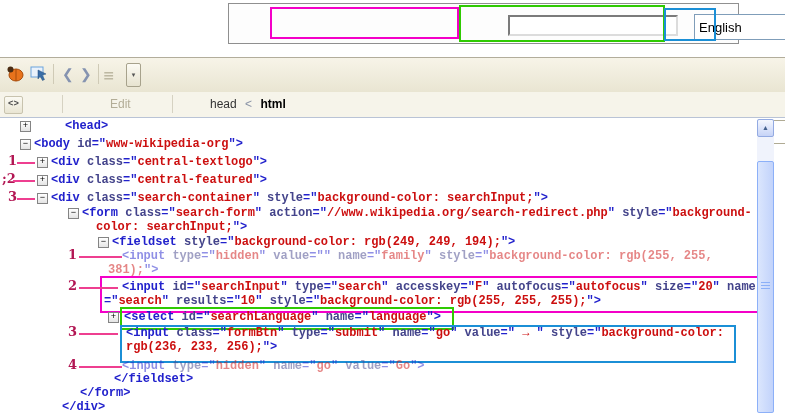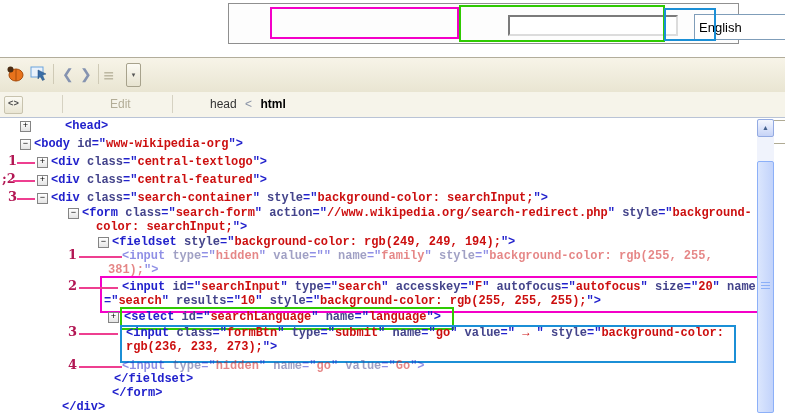--- a/index.html
+++ b/index.html
@@ -147,24 +147,24 @@
       <div class="line" style="left: 51px; top: 74px;"><span class="tok-t">&lt;div </span><span class="tok-n">class</span><span class="tok-t">="</span><span class="tok-v">search-container</span><span class="tok-t">" </span><span class="tok-n">style</span><span class="tok-t">="</span><span class="tok-v">background-color: searchInput;</span><span class="tok-t">"&gt;</span></div>
       <div class="line" style="left: 82px; top: 89px;"><span class="tok-t">&lt;form </span><span class="tok-n">class</span><span class="tok-t">="</span><span class="tok-v">search-form</span><span class="tok-t">" </span><span class="tok-n">action</span><span class="tok-t">="</span><span class="tok-v">//www.wikipedia.org/search-redirect.php</span><span class="tok-t">" </span><span class="tok-n">style</span><span class="tok-t">="</span><span class="tok-v">background-</span></div>
       <div class="line" style="left: 96px; top: 103px;"><span class="tok-v">color: searchInput;</span><span class="tok-t">"&gt;</span></div>
       <div class="line" style="left: 112px; top: 118px;"><span class="tok-t">&lt;fieldset </span><span class="tok-n">style</span><span class="tok-t">="</span><span class="tok-v">background-color: rgb(249, 249, 194);</span><span class="tok-t">"&gt;</span></div>
       <div class="line muted" style="left: 122px; top: 132px;"><span class="tok-t">&lt;input </span><span class="tok-n">type</span><span class="tok-t">="</span><span class="tok-v">hidden</span><span class="tok-t">" </span><span class="tok-n">value</span><span class="tok-t">="" </span><span class="tok-n">name</span><span class="tok-t">="</span><span class="tok-v">family</span><span class="tok-t">" </span><span class="tok-n">style</span><span class="tok-t">="</span><span class="tok-v">background-color: rgb(255, 255,</span></div>
       <div class="line muted" style="left: 108px; top: 146px;"><span class="tok-v">381);</span><span class="tok-t">"&gt;</span></div>
       <div class="line" style="left: 122px; top: 163px;"><span class="tok-t">&lt;input </span><span class="tok-n">id</span><span class="tok-t">="</span><span class="tok-v">searchInput</span><span class="tok-t">" </span><span class="tok-n">type</span><span class="tok-t">="</span><span class="tok-v">search</span><span class="tok-t">" </span><span class="tok-n">accesskey</span><span class="tok-t">="</span><span class="tok-v">F</span><span class="tok-t">" </span><span class="tok-n">autofocus</span><span class="tok-t">="</span><span class="tok-v">autofocus</span><span class="tok-t">" </span><span class="tok-n">size</span><span class="tok-t">="</span><span class="tok-v">20</span><span class="tok-t">" </span><span class="tok-n">name</span></div>
       <div class="line" style="left: 104px; top: 177px;"><span class="tok-t">="</span><span class="tok-v">search</span><span class="tok-t">" </span><span class="tok-n">results</span><span class="tok-t">="</span><span class="tok-v">10</span><span class="tok-t">" </span><span class="tok-n">style</span><span class="tok-t">="</span><span class="tok-v">background-color: rgb(255, 255, 255);</span><span class="tok-t">"&gt;</span></div>
       <div class="line" style="left: 124px; top: 193px;"><span class="tok-t">&lt;select </span><span class="tok-n">id</span><span class="tok-t">="</span><span class="tok-v">searchLanguage</span><span class="tok-t">" </span><span class="tok-n">name</span><span class="tok-t">="</span><span class="tok-v">language</span><span class="tok-t">"&gt;</span></div>
       <div class="line" style="left: 126px; top: 209px;"><span class="tok-t">&lt;input </span><span class="tok-n">class</span><span class="tok-t">="</span><span class="tok-v">formBtn</span><span class="tok-t">" </span><span class="tok-n">type</span><span class="tok-t">="</span><span class="tok-v">submit</span><span class="tok-t">" </span><span class="tok-n">name</span><span class="tok-t">="</span><span class="tok-v">go</span><span class="tok-t">" </span><span class="tok-n">value</span><span class="tok-t">="</span><span class="tok-v"> → </span><span class="tok-t">" </span><span class="tok-n">style</span><span class="tok-t">="</span><span class="tok-v">background-color:</span></div>
-      <div class="line" style="left: 126px; top: 223px;"><span class="tok-v">rgb(236, 233, 273);</span><span class="tok-t">"&gt;</span></div>
+      <div class="line" style="left: 126px; top: 223px;"><span class="tok-v">rgb(236, 233, 256);</span><span class="tok-t">"&gt;</span></div>
       <div class="line muted" style="left: 122px; top: 242px;"><span class="tok-t">&lt;input </span><span class="tok-n">type</span><span class="tok-t">="</span><span class="tok-v">hidden</span><span class="tok-t">" </span><span class="tok-n">name</span><span class="tok-t">="</span><span class="tok-v">go</span><span class="tok-t">" </span><span class="tok-n">value</span><span class="tok-t">="</span><span class="tok-v">Go</span><span class="tok-t">"&gt;</span></div>
       <div class="line" style="left: 114px; top: 255px;"><span class="tok-t">&lt;/fieldset&gt;</span></div>
-      <div class="line" style="left: 112px; top: 269px;"><span class="tok-t">&lt;/form&gt;</span></div>
+      <div class="line" style="left: 80px; top: 269px;"><span class="tok-t">&lt;/form&gt;</span></div>
       <div class="line" style="left: 62px; top: 283px;"><span class="tok-t">&lt;/div&gt;</span></div>
       <div class="exp" style="left: 20px; top: 3px;">+</div>
       <div class="exp" style="left: 20px; top: 21px;">−</div>
       <div class="exp" style="left: 37px; top: 39px;">+</div>
       <div class="exp" style="left: 37px; top: 57px;">+</div>
       <div class="exp" style="left: 37px; top: 75px;">−</div>
       <div class="exp" style="left: 68px; top: 90px;">−</div>
       <div class="exp" style="left: 98px; top: 119px;">−</div>
       <div class="exp" style="left: 108px; top: 194px;">+</div>
       <span class="ann-num" style="left: 8px; top: 35px;">1</span>

